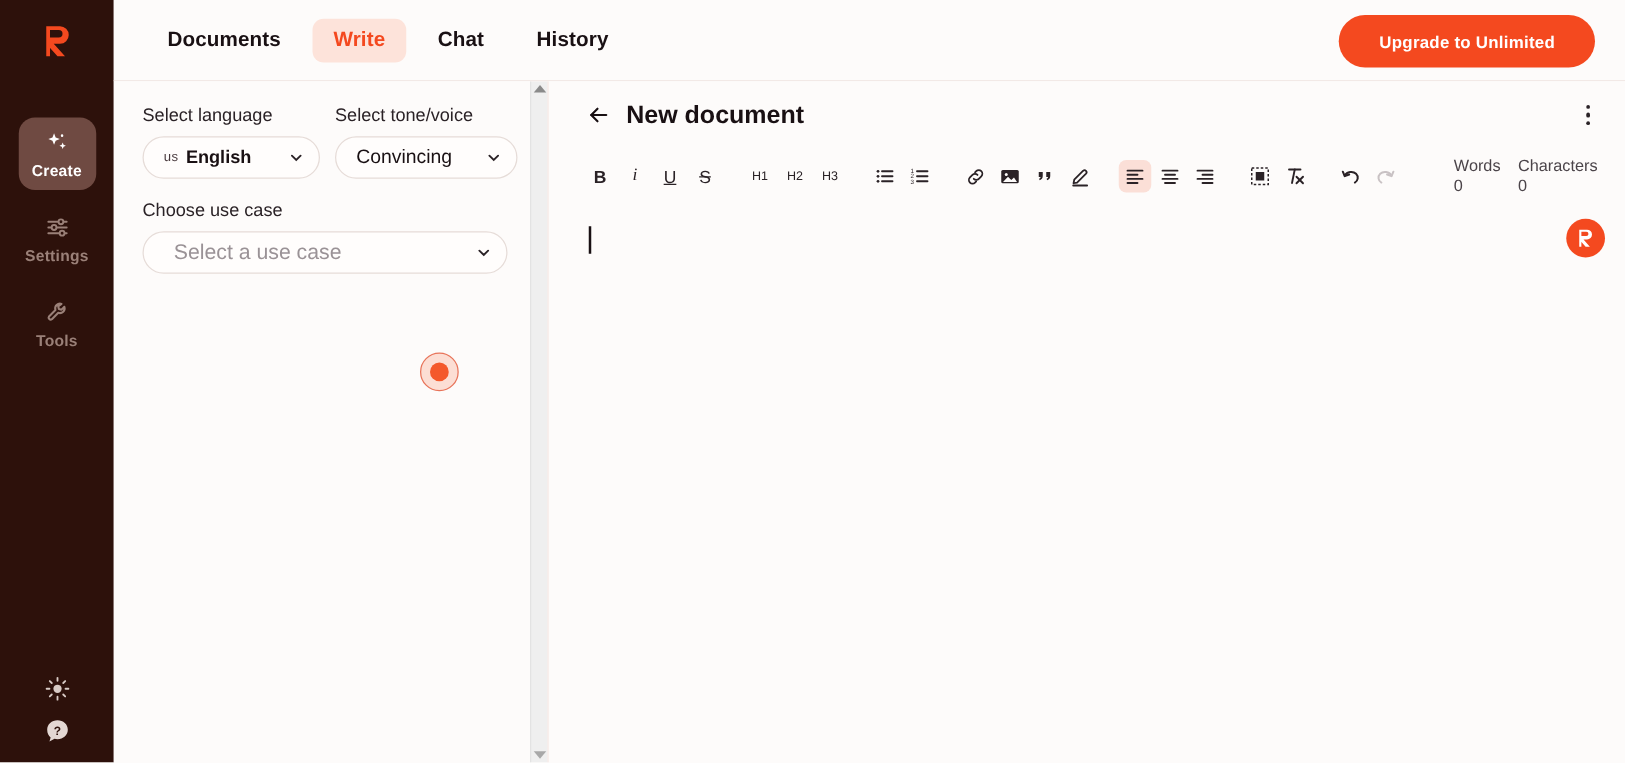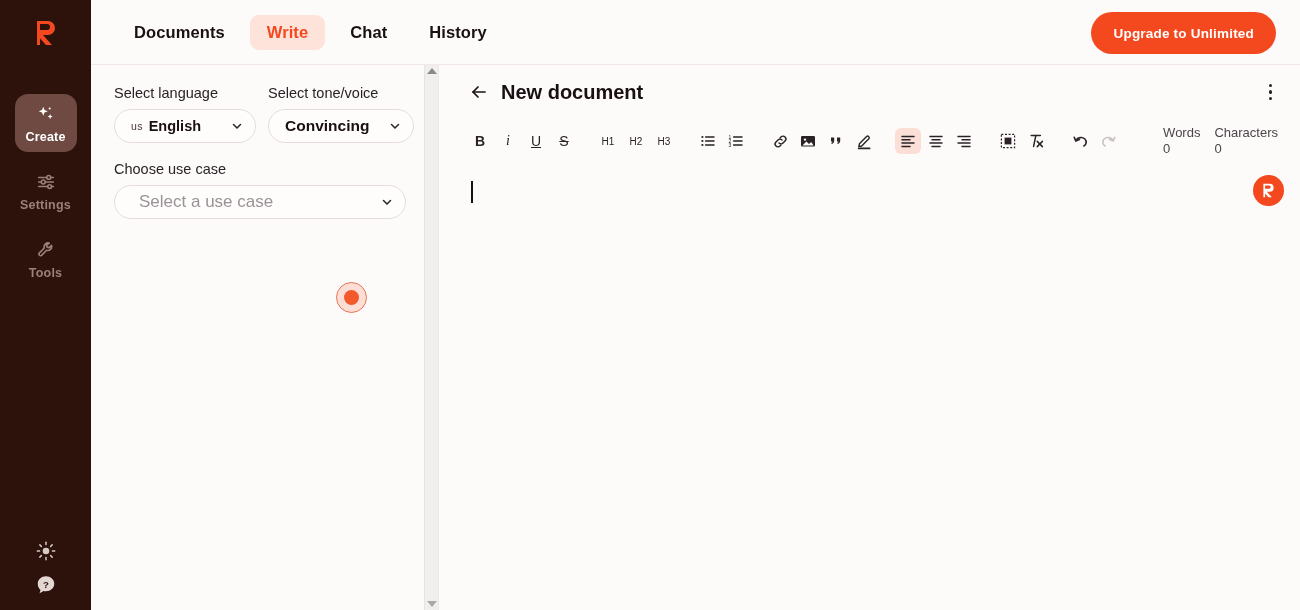--- a/index.html
+++ b/index.html
@@ -54,21 +54,21 @@
   }
   .tabs { display: flex; align-items: center; gap: 8px; margin-left: 26px; }
   .tab {
     padding: 8px 17px; border-radius: 9px;
     font-size: 16.5px; font-weight: bold; color: #191013;
     cursor: pointer; letter-spacing: .1px; text-align: right;
   }
   .tab.active { background: #fde3da; color: #f4491f; }
   .upgrade-btn {
     position: absolute; right: 24px; top: 12px;
-    height: 42px; padding: 0 22px; border: none; border-radius: 21px;
+    height: 42px; padding: 0 32px; border: none; border-radius: 21px;
     background: #f4491f; color: #fff;
     font-family: "Liberation Sans", sans-serif;
     font-size: 13.5px; font-weight: bold; letter-spacing: .2px;
     cursor: pointer;
   }
 
   .body-row { flex: 1; display: flex; min-height: 0; }
 
   
   .panel {
@@ -86,21 +86,21 @@
     padding: 0 12px 0 16px; cursor: pointer; position: relative;
   }
   .sel-lang { width: 142px; }
   .sel-tone { width: 146px; }
   .sel-usecase { width: 292px; margin-top: 0; padding-left: 24px; }
   .flag {
     font-size: 10.5px; color: #47383c; margin-right: 6px;
     font-weight: normal; letter-spacing: .3px;
   }
   .sel-value { font-size: 14.5px; color: #191013; font-weight: bold; }
-  .sel-value.tone { font-weight: bold; font-size: 15.5px; }
+  .sel-value.tone { font-weight: normal; font-size: 15.5px; }
   .sel-placeholder { font-size: 17px; color: #9a9296; }
   .chev { margin-left: auto; width: 12px; height: 12px; display: block; }
   .block-usecase { margin-top: 18px; }
   .click-marker {
     position: absolute; left: 245px; top: 217px;
     width: 31px; height: 31px; border-radius: 50%;
     background: #fcded4; border: 1.5px solid #e8745a;
     display: flex; align-items: center; justify-content: center;
   }
   .click-marker .dot { width: 15px; height: 15px; border-radius: 50%; background: #f4592c; }

